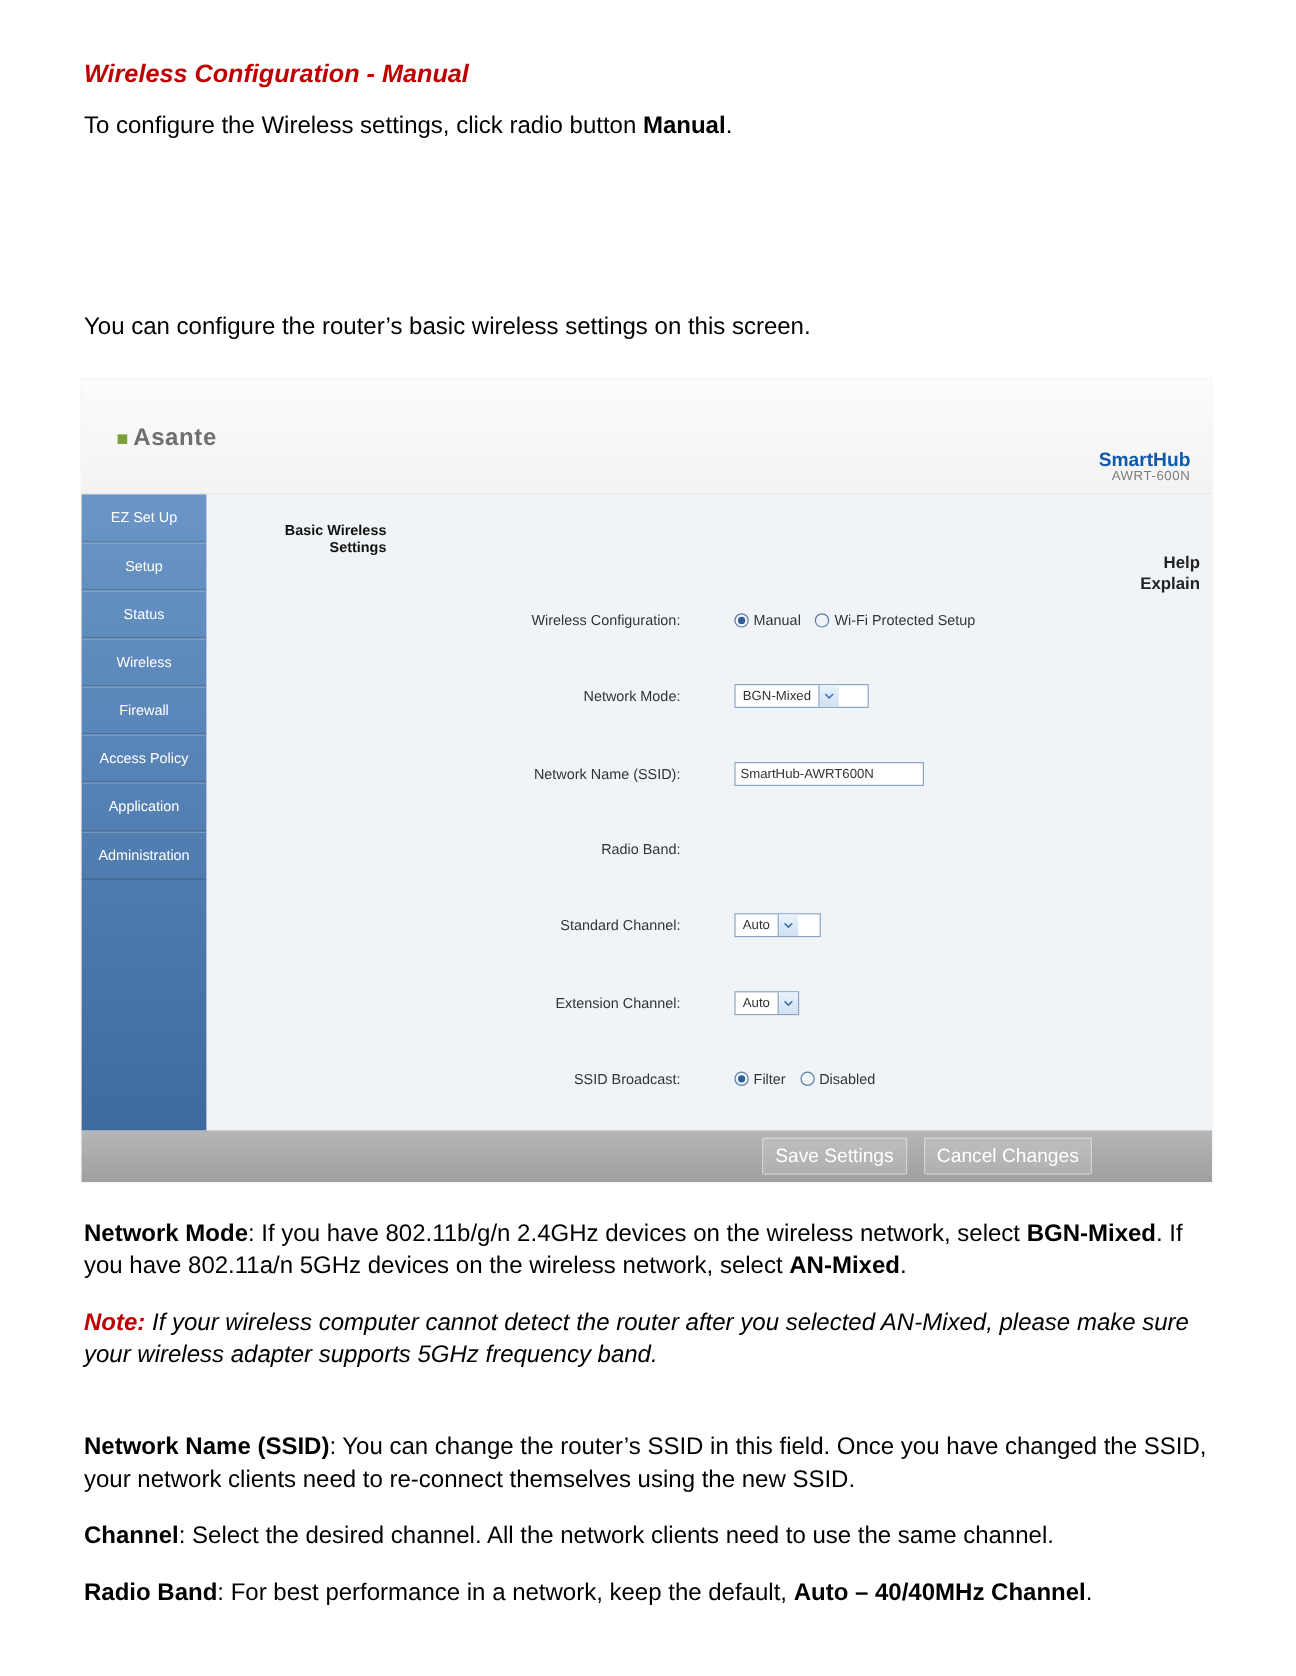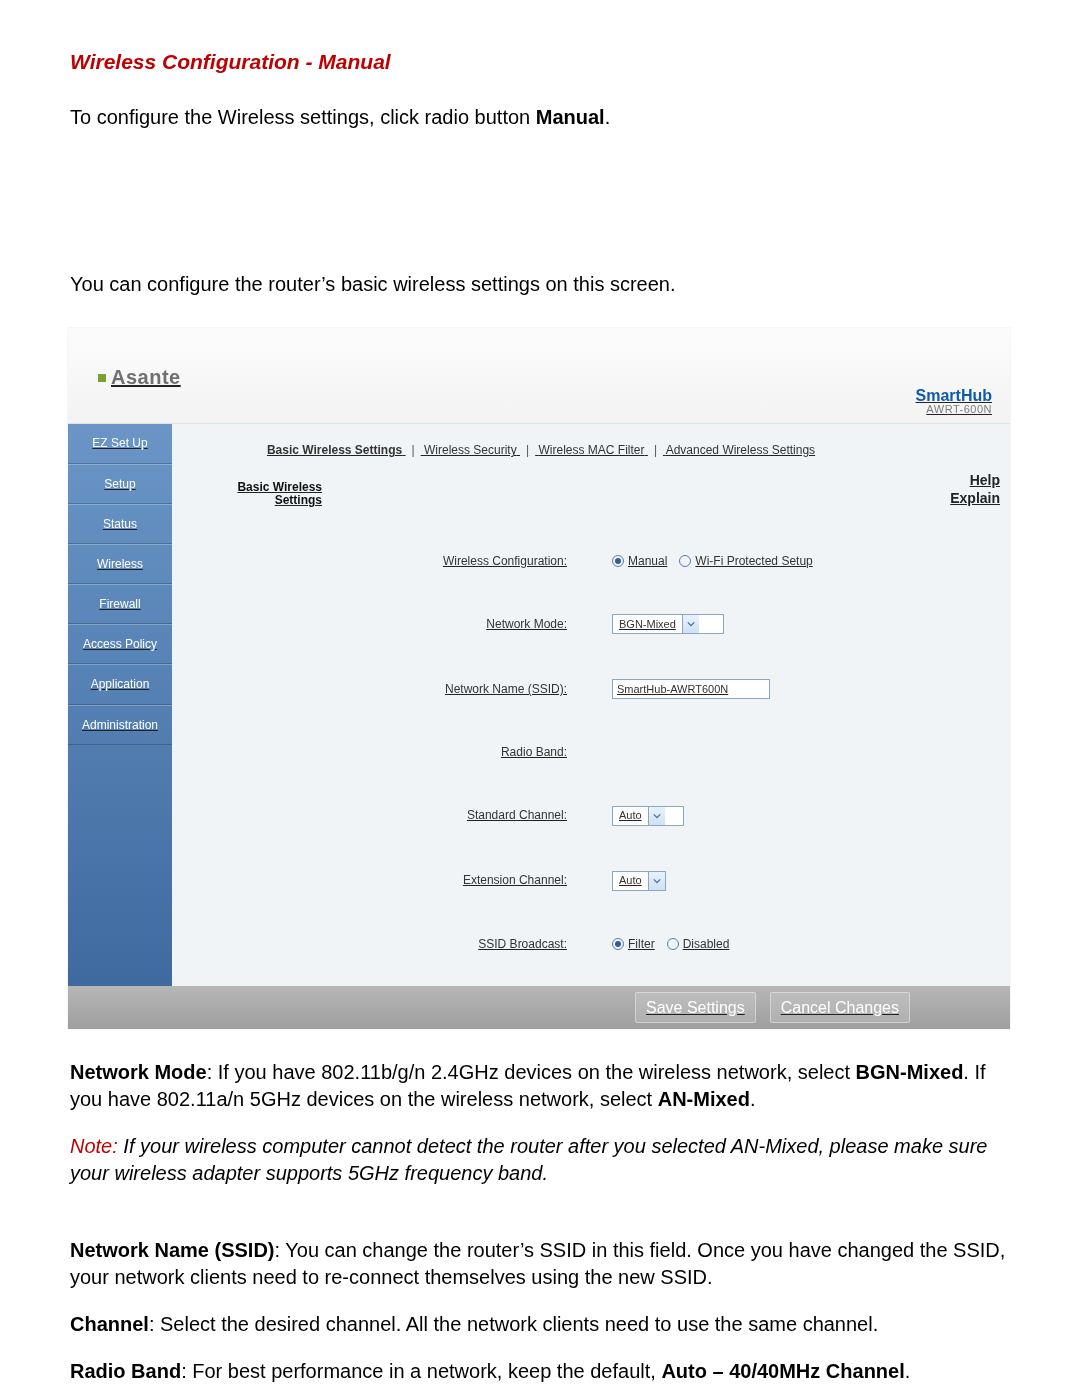--- a/index.html
+++ b/index.html
@@ -10,39 +10,38 @@
     font-size:20px;
     line-height:1.35;
     padding:48px 70px 30px 70px;
     box-sizing:border-box;
   }
   .section-title{
     color:#c00000;
     font-style:italic;
     font-weight:bold;
     font-size:21px;
-    margin-bottom:28px;
+    margin-bottom:16px;
   }
   .para{margin-bottom:20px;}
   .para .b{font-weight:bold;}
-  .note-word{color:#c00000;font-style:italic;font-weight:normal;}
+  .note-word{color:#c00000;font-style:italic;font-weight:bold;}
   .note-body{font-style:italic;}
   .big-gap{height:120px;}
   .med-gap{height:30px;}
   .pgnum{text-align:center;font-size:23px;margin-top:70px;}
 
   
   .router-ui{
     width:942px;
     margin:30px 0 30px -2px;
     font-family:Verdana, Arial, sans-serif;
     font-size:12px;
     color:#222;
     box-shadow:0 0 0 1px rgba(0,0,0,.04);
-    text-decoration:underline;
   }
   .rui-header{
     display:flex;align-items:center;justify-content:space-between;
     background:linear-gradient(#fcfcfc,#f3f3f3);
     padding:12px 18px 8px 30px;
     border-bottom:1px solid #e3e3e3;
   }
   .rui-logo{
     font-size:20px;color:#6f6f6f;font-weight:bold;letter-spacing:.5px;
     display:flex;align-items:center;gap:4px;
@@ -181,29 +180,20 @@
       <div class="item">Status</div>
       <div class="item">Wireless</div>
       <div class="item">Firewall</div>
       <div class="item">Access Policy</div>
       <div class="item">Application</div>
       <div class="item">Administration</div>
     </div>
 
     <div class="rui-main">
       <div class="rui-settings-col">
-        <div class="rui-tabs">
-          <span class="tab active">Basic Wireless Settings</span>
-          <span class="sep">|</span>
-          <span class="tab">Wireless Security</span>
-          <span class="sep">|</span>
-          <span class="tab">Wireless MAC Filter</span>
-          <span class="sep">|</span>
-          <span class="tab">Advanced Wireless Settings</span>
-        </div>
 
         <div class="rui-form">
 
           <div class="rui-section-label">
             <span>Basic Wireless</span><br>
             <span>Settings</span>
           </div>
           <div class="lbl" style="grid-row:1"></div>
           <div class="ctl" style="grid-row:1"></div>
 

